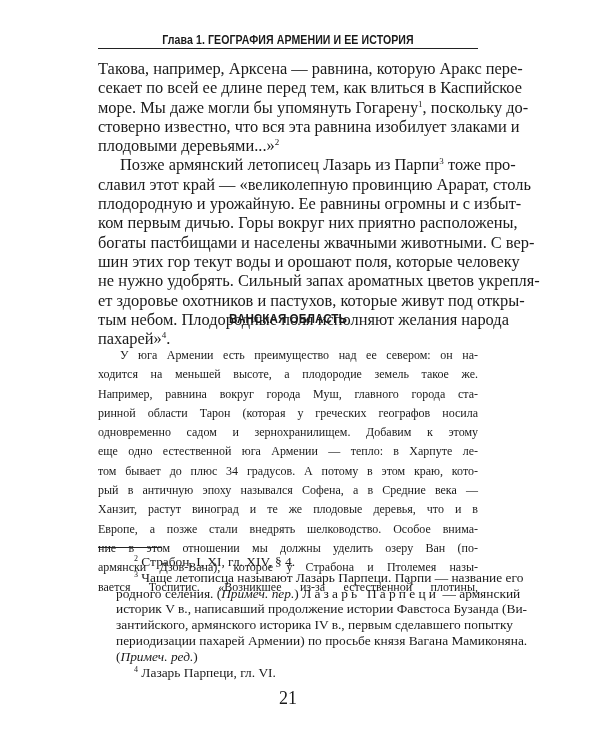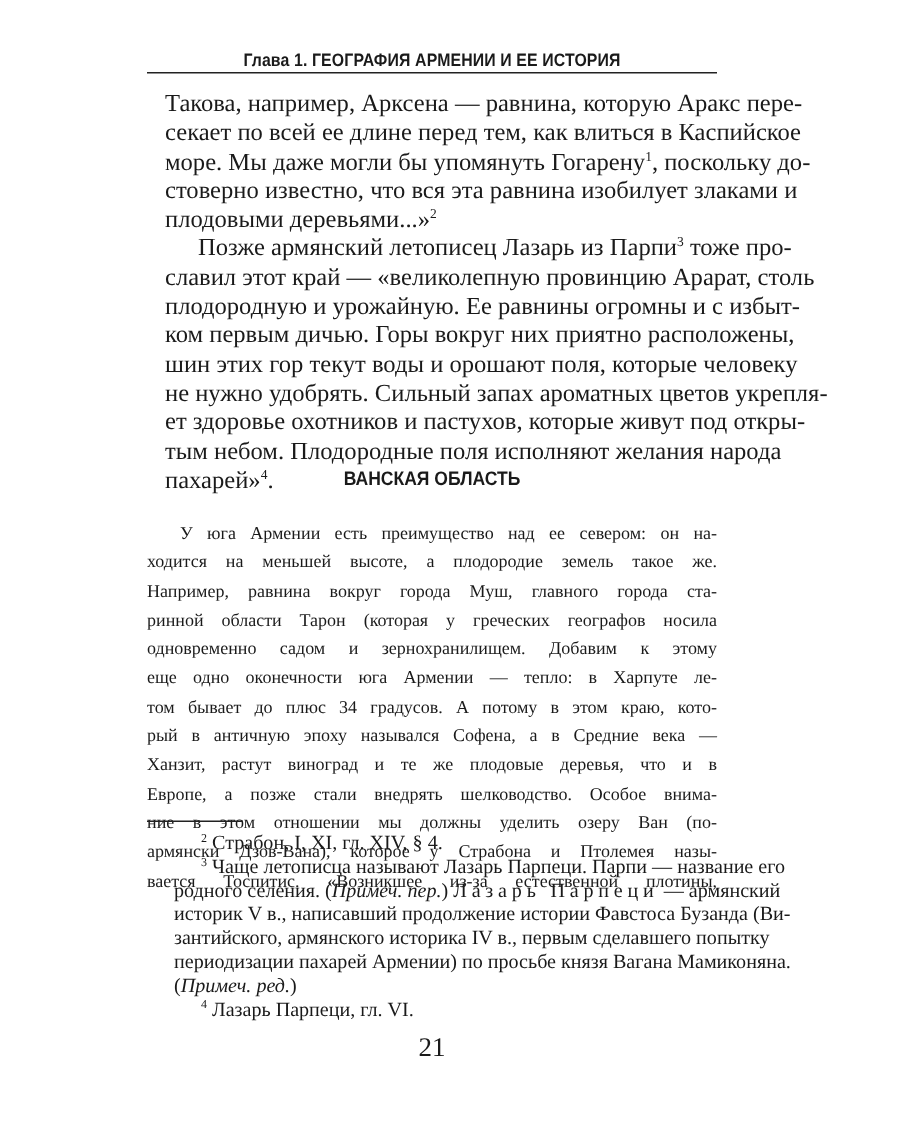--- a/index.html
+++ b/index.html
@@ -39,21 +39,21 @@
     position: absolute;
     top: 48px;
     left: 0;
     width: 380px;
     height: 0;
     border-top: 1.5px solid #222;
   }
   .body-text {
     position: absolute;
     top: 59px;
-    left: 12px;
+    left: 0;
     width: 380px;
     font-size: 16.4px;
     line-height: 19.3px;
     text-align: justify;
     hyphens: manual;
   }
   .body-text p {
     margin: 0;
   }
   sup {
@@ -135,38 +135,39 @@
       <span class="ln">секает по всей ее длине перед тем, как влиться в Каспийское</span>
       <span class="ln"><span>море. Мы даже могли бы упомянуть Гогарену</span><sup>1</sup><span>, поскольку до-</span></span>
       <span class="ln">стоверно известно, что вся эта равнина изобилует злаками и</span>
       <span class="ln last"><span>плодовыми деревьями...»</span><sup>2</sup></span>
     </p>
     <p>
       <span class="ln" style="padding-left:22px"><span>Позже армянский летописец Лазарь из Парпи</span><sup>3</sup><span> тоже про-</span></span>
       <span class="ln">славил этот край — «великолепную провинцию Арарат, столь</span>
       <span class="ln">плодородную и урожайную. Ее равнины огромны и с избыт-</span>
       <span class="ln">ком первым дичью. Горы вокруг них приятно расположены,</span>
+      <span class="ln">богаты пастбищами и населены жвачными животными. С вер-</span>
       <span class="ln">шин этих гор текут воды и орошают поля, которые человеку</span>
       <span class="ln">не нужно удобрять. Сильный запах ароматных цветов укрепля-</span>
       <span class="ln">ет здоровье охотников и пастухов, которые живут под откры-</span>
       <span class="ln">тым небом. Плодородные поля исполняют желания народа</span>
       <span class="ln last"><span>пахарей»</span><sup>4</sup>.</span>
     </p>
   </div>
 
   <div class="section-heading">ВАНСКАЯ ОБЛАСТЬ</div>
 
   <div class="body-text-2">
     <p style="text-indent:0">
       <span class="ln" style="padding-left:22px">У юга Армении есть преимущество над ее севером: он на-</span>
       <span class="ln">ходится на меньшей высоте, а плодородие земель такое же.</span>
       <span class="ln">Например, равнина вокруг города Муш, главного города ста-</span>
       <span class="ln">ринной области Тарон (которая у греческих географов носила</span>
       <span class="ln">одновременно садом и зернохранилищем. Добавим к этому</span>
-      <span class="ln">еще одно оконечности юга Армении — тепло: в Харпуте ле-</span>
+      <span class="ln">еще одно естественной юга Армении — тепло: в Харпуте ле-</span>
       <span class="ln">том бывает до плюс 34 градусов. А потому в этом краю, кото-</span>
       <span class="ln">рый в античную эпоху назывался Софена, а в Средние века —</span>
       <span class="ln">Ханзит, растут виноград и те же плодовые деревья, что и в</span>
       <span class="ln">Европе, а позже стали внедрять шелководство. Особое внима-</span>
       <span class="ln">ние в этом отношении мы должны уделить озеру Ван (по-</span>
       <span class="ln">армянски Дзов-Вана), которое у Страбона и Птолемея назы-</span>
       <span class="ln">вается Тоспитис. «Возникшее из-за естественной плотины,</span>
     </p>
   </div>
 

